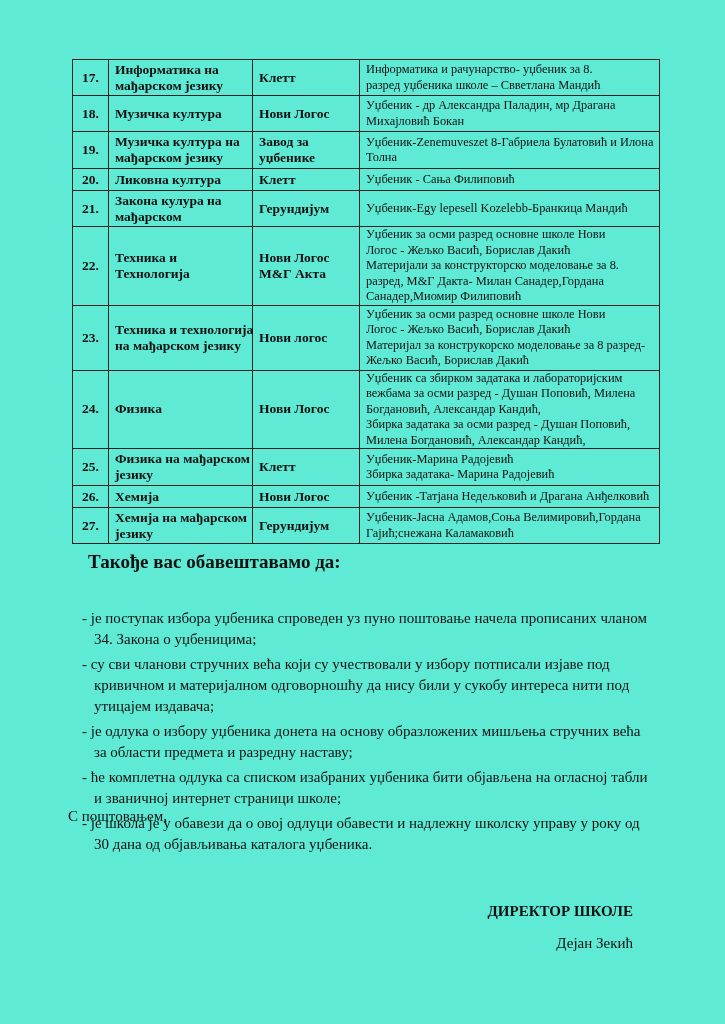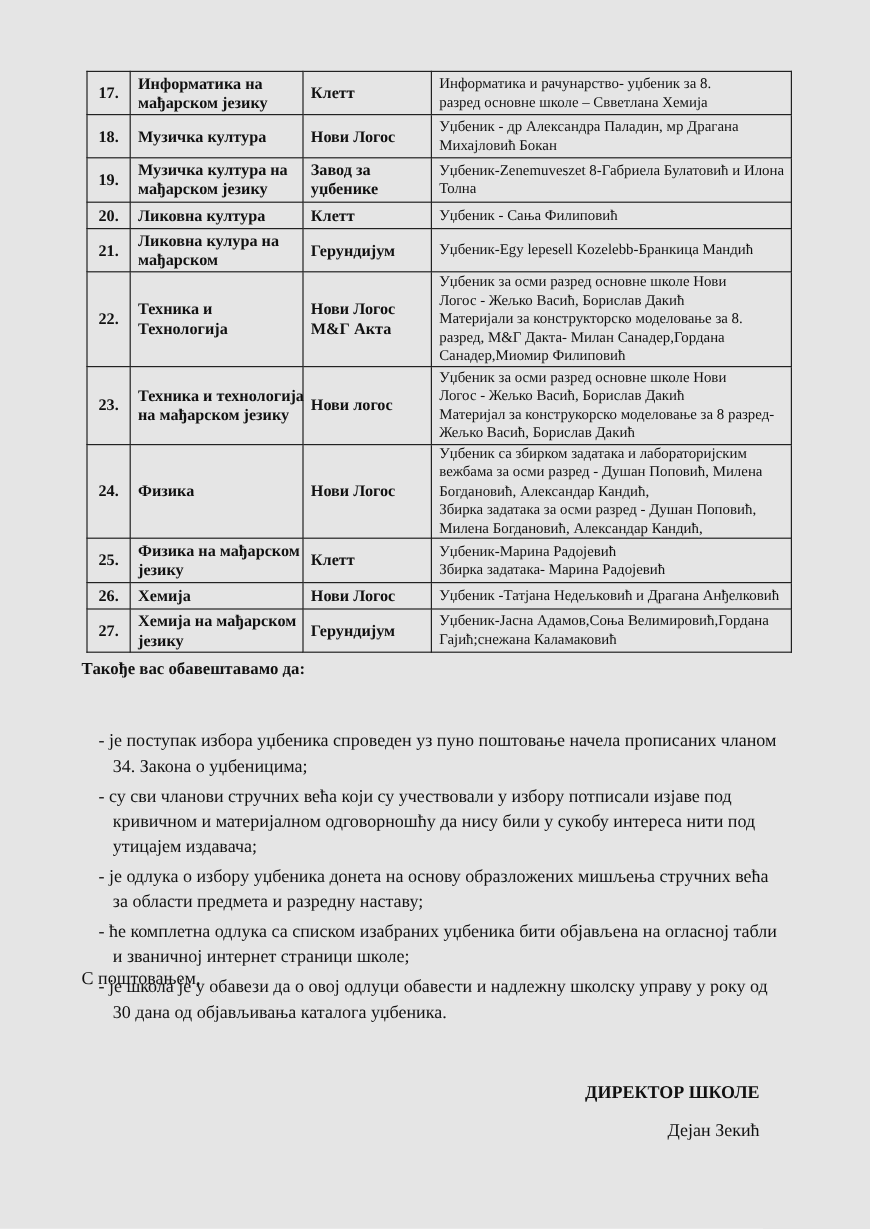--- a/index.html
+++ b/index.html
@@ -1,29 +1,29 @@
 <!DOCTYPE html>
 <html><head>
 <meta charset="utf-8">
 <style>
   html, body { margin: 0; padding: 0; background: #ffffff; }
   body { width: 725px; height: 1024px; position: relative; overflow: hidden;
          font-family: "Liberation Serif", "DejaVu Serif", serif; color: #111; }
-  .page { position: absolute; left: 0; top: 0; width: 725px; height: 1024px; background: #e5e5e5; }
+  .page { position: absolute; left: 0; top: 0; width: 725px; height: 1024px; background: #5eead4; }
 
   table.books { position: absolute; left: 72px; top: 59px; width: 588px;
     border-collapse: collapse; table-layout: fixed; }
   table.books td { border: 1.4px solid #222; vertical-align: middle; padding: 0 6px; }
   td.num { width: 23px; text-align: center; font-weight: bold; font-size: 13.5px; padding: 0 4px; }
   td.subject { width: 131px; font-weight: bold; font-size: 13.5px; line-height: 16px; }
   td.publisher { width: 94px; font-weight: bold; font-size: 13.5px; line-height: 16px; }
   td.book { font-size: 12.4px; line-height: 15.5px; padding: 3px 6px; }
   .book-line { display: block; white-space: nowrap; }
 
-  .notice-heading { position: absolute; left: 68px; top: 551px; font-weight: bold; font-size: 14px; text-align: center; }
+  .notice-heading { position: absolute; left: 88px; top: 551px; font-weight: bold; font-size: 19px; text-align: center; }
   .notice-list { position: absolute; left: 82px; top: 574px; width: 620px; font-size: 15px; line-height: 21px; }
   .notice-item { margin-bottom: 4px; }
   .notice-item .cont { display: block; padding-left: 12px; }
 
   .closing { position: absolute; left: 68px; top: 808px; font-size: 15px; }
   .signer-title { position: absolute; right: 92px; top: 903px; font-weight: bold; font-size: 15px; }
   .signer-name { position: absolute; right: 92px; top: 935px; font-size: 15px; }
 </style>
 </head>
 <body>
@@ -35,21 +35,21 @@
           <td class="num">17.</td>
           <td class="subject">
             <span class="book-line">Информатика на</span>
             <span class="book-line">мађарском језику</span>
           </td>
           <td class="publisher">
             <span class="book-line">Клетт</span>
           </td>
           <td class="book">
             <span class="book-line">Информатика и рачунарство- уџбеник за 8.</span>
-            <span class="book-line">разред основне школе – Свветлана Хемија</span>
+            <span class="book-line">разред уџбеника школе – Свветлана Мандић</span>
           </td>
         </tr>
         <tr style="height: 36px;">
           <td class="num">18.</td>
           <td class="subject">
             <span class="book-line">Музичка култура</span>
           </td>
           <td class="publisher">
             <span class="book-line">Нови Логос</span>
           </td>
@@ -81,21 +81,21 @@
           <td class="publisher">
             <span class="book-line">Клетт</span>
           </td>
           <td class="book">
             <span class="book-line">Уџбеник - Сања Филиповић</span>
           </td>
         </tr>
         <tr style="height: 36px;">
           <td class="num">21.</td>
           <td class="subject">
-            <span class="book-line">Ликовна кулура на</span>
+            <span class="book-line">Закона кулура на</span>
             <span class="book-line">мађарском</span>
           </td>
           <td class="publisher">
             <span class="book-line">Герундијум</span>
           </td>
           <td class="book">
             <span class="book-line">Уџбеник-Egy lepesell Kozelebb-Бранкица Мандић</span>
           </td>
         </tr>
         <tr style="height: 77px;">

